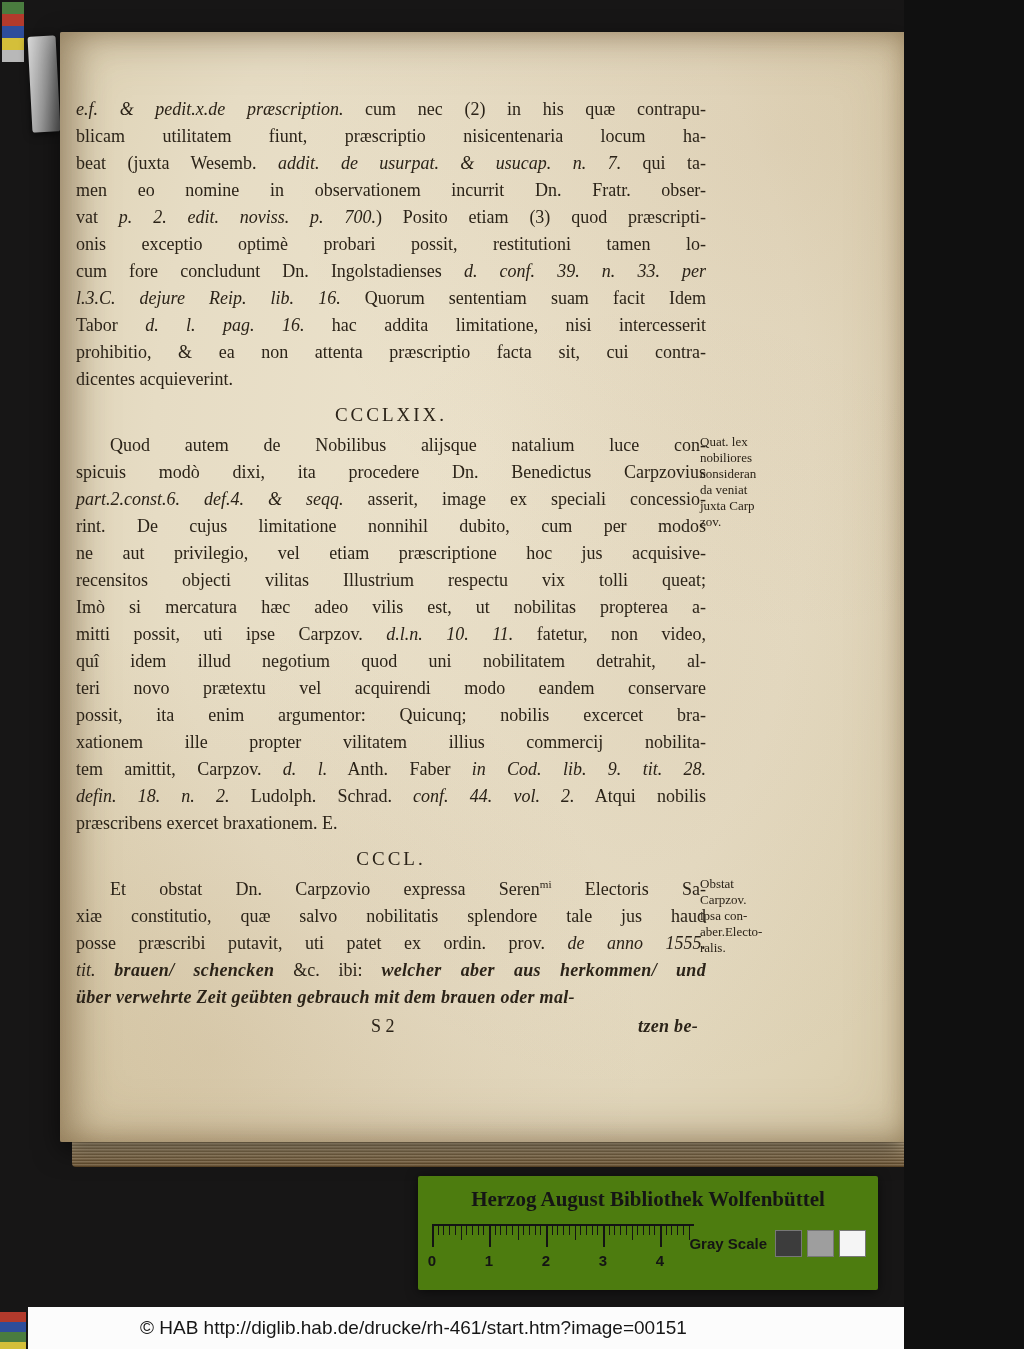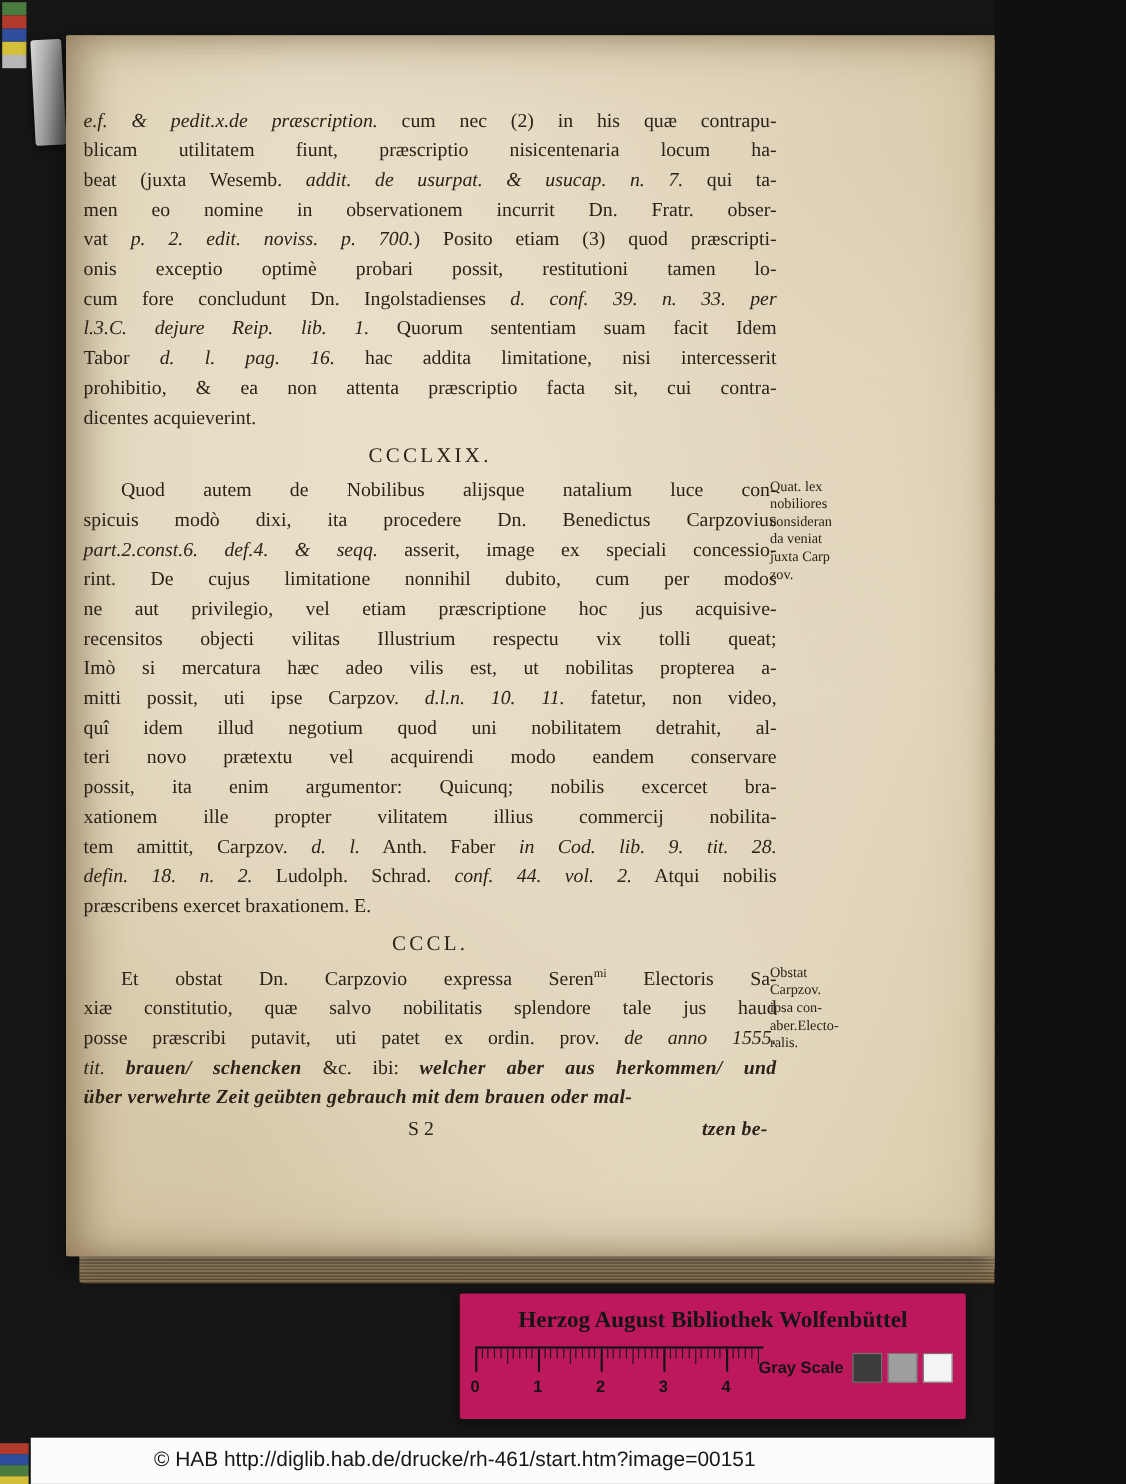--- a/index.html
+++ b/index.html
@@ -45,21 +45,21 @@
   .seg-f{font-weight:bold;letter-spacing:.3px;font-style:italic;}
   .seg-s{vertical-align:super;font-size:62%;line-height:0;}
   .heading{text-align:center;font-size:19px;letter-spacing:3px;margin:8px 0 4px;}
   .sigrow{position:relative;height:27px;margin-top:2px;}
   .sig{position:absolute;left:295px;}
   .catch{position:absolute;right:8px;}
   .margin-note{position:absolute;width:96px;font-size:13px;line-height:16px;color:#2b2318;}
   .mn1{left:640px;top:402px;}
   .mn2{left:640px;top:844px;}
   
-  .scale-card{position:absolute;left:418px;top:1176px;width:460px;height:114px;background:#be185d;
+  .scale-card{position:absolute;left:418px;top:1176px;width:460px;height:114px;background:#4d7c0f;
       border-radius:2px;box-shadow:0 2px 12px rgba(0,0,0,.55);}
   .card-title{text-align:center;font-weight:bold;font-size:21px;margin-top:11px;color:#151515;
       font-family:"Liberation Serif","DejaVu Serif",serif;}
   .ruler{position:absolute;left:14px;top:48px;width:262px;height:44px;}
   .ticks{position:relative;height:24px;border-top:2px solid #141414;}
   .tick{position:absolute;top:0;width:1px;height:9px;background:#141414;}
   .tick.mid{height:14px;}
   .tick.major{height:21px;width:2px;}
   .rnums{position:relative;height:18px;margin-top:2px;}
   .rnum{position:absolute;transform:translateX(-50%);
@@ -96,21 +96,21 @@
   <div class="page-face">
     <div class="textblock">
       <div class="para">
           <div class="tl"><span class="seg-i">e.f. &amp; pedit.x.de præscription.</span><span class="seg-r"> cum nec (2) in his quæ contrapu-</span></div>
           <div class="tl"><span class="seg-r">blicam utilitatem fiunt, præscriptio nisicentenaria locum ha-</span></div>
           <div class="tl"><span class="seg-r">beat (juxta Wesemb. </span><span class="seg-i">addit. de usurpat. &amp; usucap. n. 7.</span><span class="seg-r"> qui ta-</span></div>
           <div class="tl"><span class="seg-r">men eo nomine in observationem incurrit Dn. Fratr. obser-</span></div>
           <div class="tl"><span class="seg-r">vat </span><span class="seg-i">p. 2. edit. noviss. p. 700.</span><span class="seg-r">) Posito etiam (3) quod præscripti-</span></div>
           <div class="tl"><span class="seg-r">onis exceptio optimè probari possit, restitutioni tamen lo-</span></div>
           <div class="tl"><span class="seg-r">cum fore concludunt Dn. Ingolstadienses </span><span class="seg-i">d. conf. 39. n. 33. per</span></div>
-          <div class="tl"><span class="seg-i">l.3.C. dejure Reip. lib. 1.</span><span class="seg-r">  Quorum sententiam suam facit Idem</span></div>
+          <div class="tl"><span class="seg-i">l.3.C. dejure Reip. lib. 16.</span><span class="seg-r">  Quorum sententiam suam facit Idem</span></div>
           <div class="tl"><span class="seg-r">Tabor </span><span class="seg-i">d. l. pag. 16.</span><span class="seg-r"> hac addita limitatione, nisi intercesserit</span></div>
           <div class="tl"><span class="seg-r">prohibitio, &amp; ea non attenta præscriptio facta sit, cui contra-</span></div>
           <div class="tl"><span class="seg-r">dicentes acquieverint.</span></div>
         </div>
       <div class="heading">CCCLXIX.</div>
       <div class="para ind">
           <div class="tl"><span class="seg-r">Quod autem de Nobilibus alijsque natalium luce con-</span></div>
           <div class="tl"><span class="seg-r">spicuis modò dixi, ita procedere Dn. Benedictus Carpzovius</span></div>
           <div class="tl"><span class="seg-i">part.2.const.6. def.4. &amp; seqq.</span><span class="seg-r"> asserit, image ex speciali concessio-</span></div>
           <div class="tl"><span class="seg-r">rint. De cujus limitatione nonnihil dubito, cum per modos</span></div>

